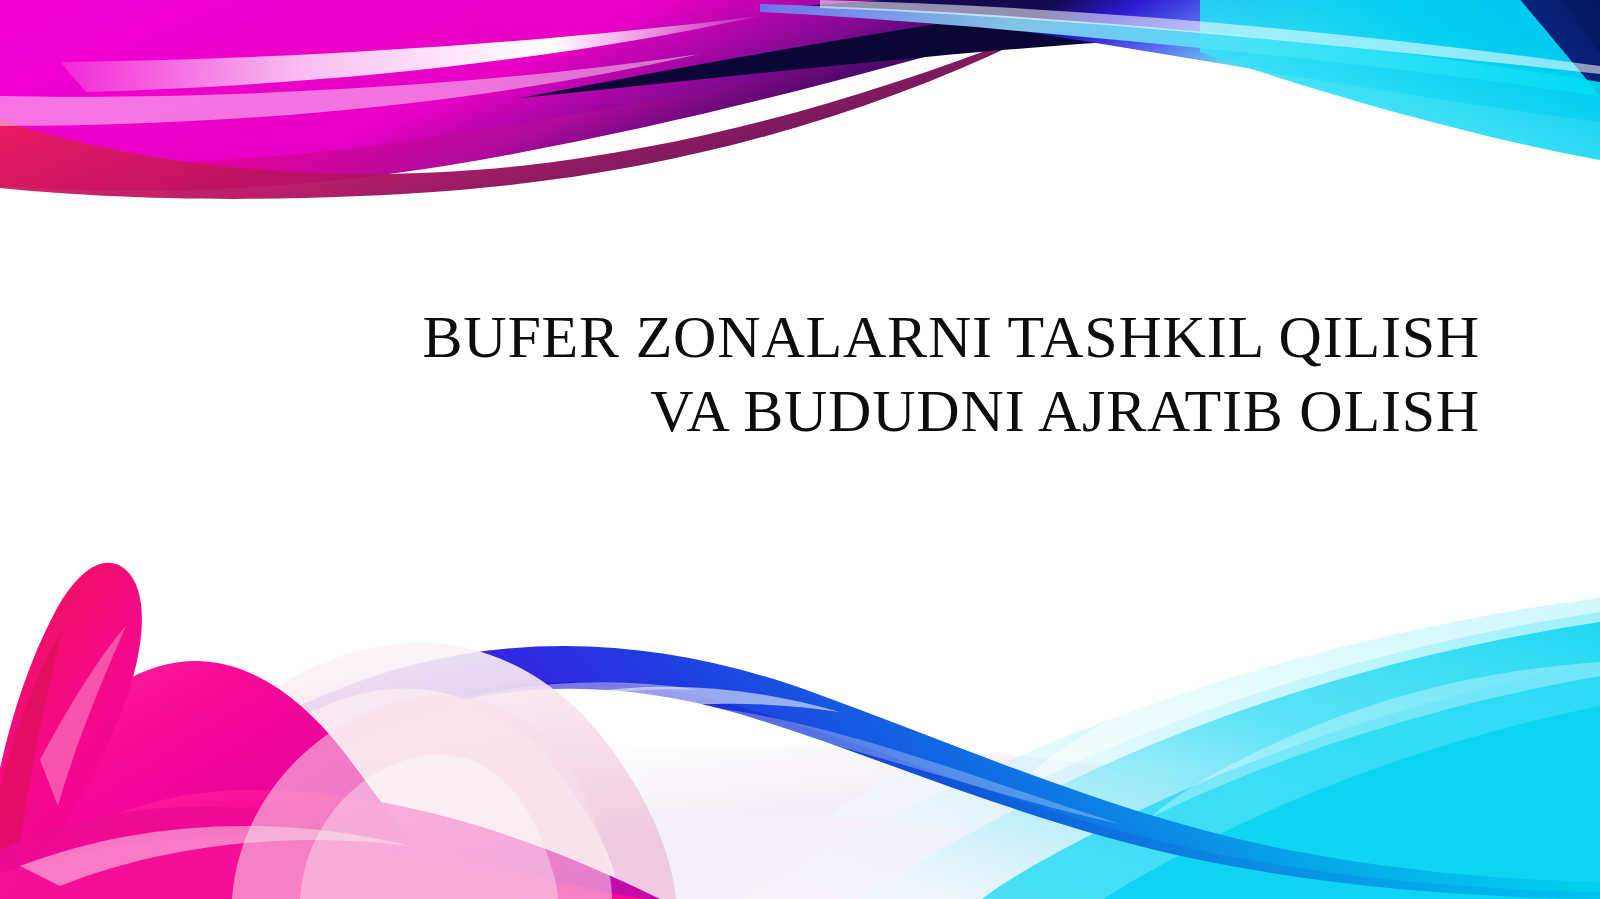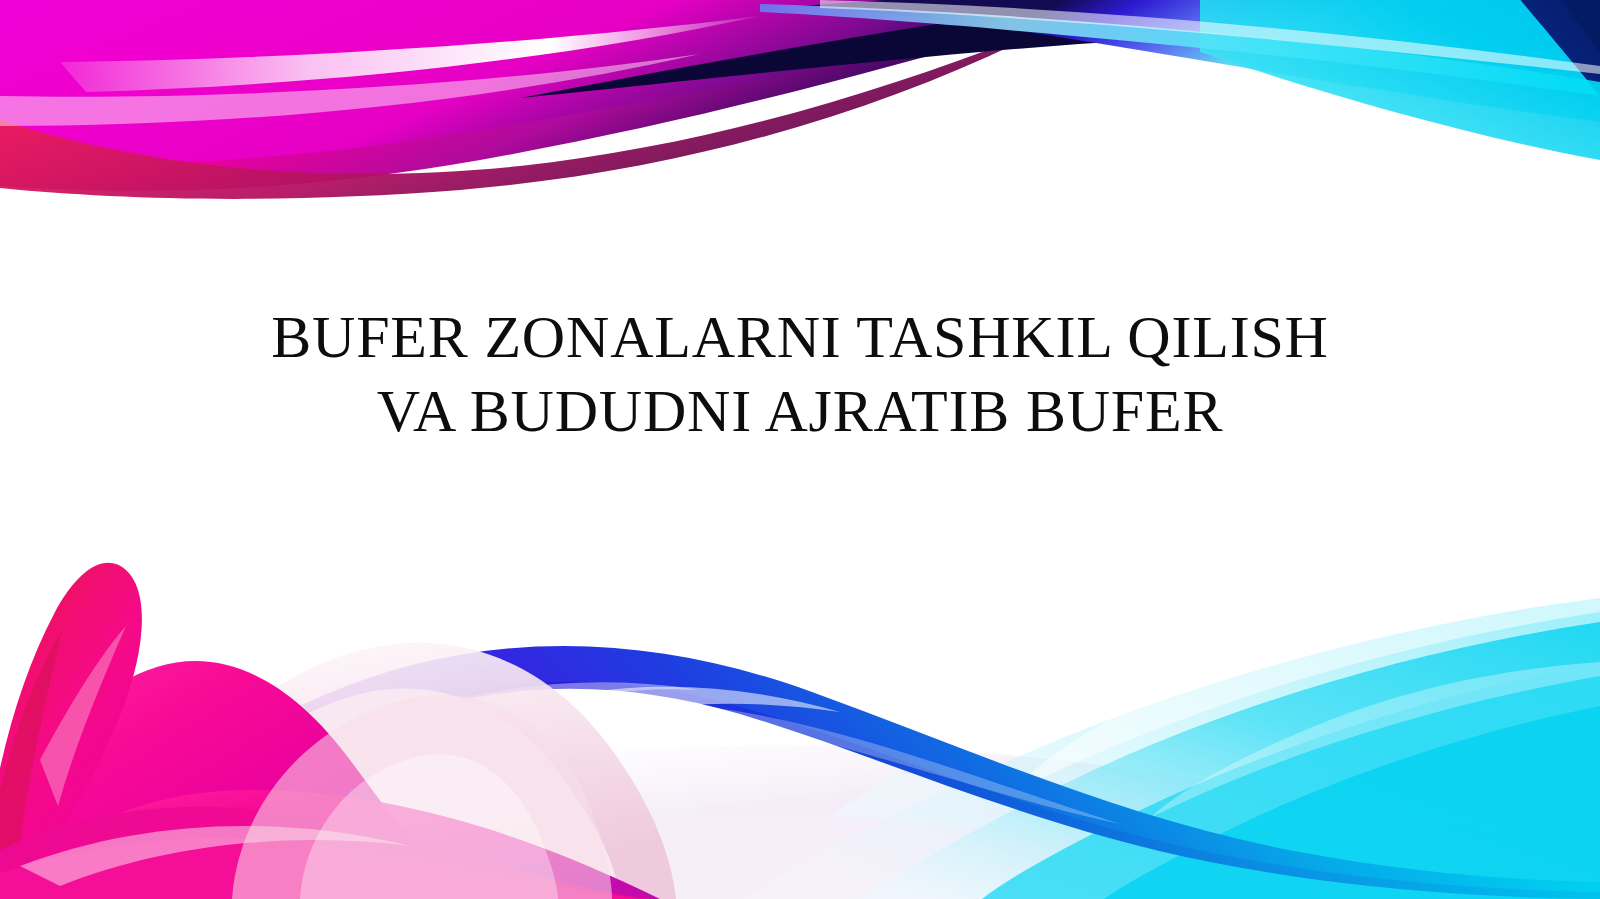--- a/index.html
+++ b/index.html
@@ -25,21 +25,21 @@
     width: 100%;
     height: 100%;
     pointer-events: none;
   }
 
   .title-block {
     position: absolute;
     left: 0;
     right: 0;
     top: 300px;
-    text-align: center;
+    text-align: right;
     padding: 0 120px;
     box-sizing: border-box;
   }
 
   .title-line {
     display: block;
     color: #0d0d0d;
     font-family: "Liberation Serif", serif;
     font-weight: 400;
     font-size: 60px;
@@ -224,16 +224,16 @@
 
     <path d="M20,866 C140,820 280,814 410,846 C300,832 170,842 60,886 Z" fill="#ffffff" opacity="0.45"></path>
     <path d="M40,760 C74,696 106,648 126,626 C104,676 76,742 58,806 Z" fill="#ffffff" opacity="0.3"></path>
 
     <path d="M232,899 C238,812 300,730 396,702 C486,676 560,726 592,812 C608,856 612,884 612,899 Z" fill="#f7dfe9" opacity="0.55"></path>
     <path d="M300,899 C304,836 346,776 412,758 C470,742 516,778 540,836 C554,870 558,890 558,899 Z" fill="#ffffff" opacity="0.35"></path>
   </svg>
 
   <div class="title-block">
     <span class="title-line">BUFER ZONALARNI TASHKIL QILISH</span>
-    <span class="title-line">VA BUDUDNI AJRATIB BUFER</span>
+    <span class="title-line">VA BUDUDNI AJRATIB OLISH</span>
   </div>
 
 </div>
 
 </body></html>

